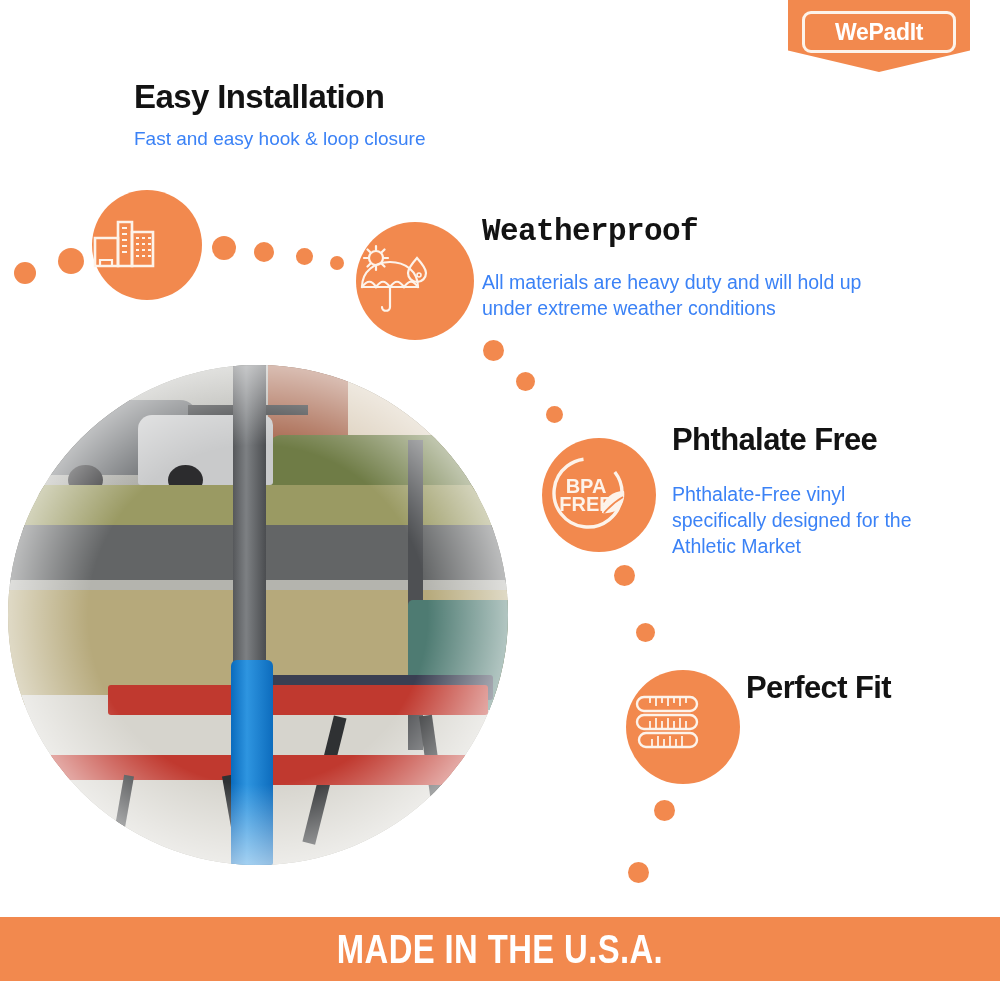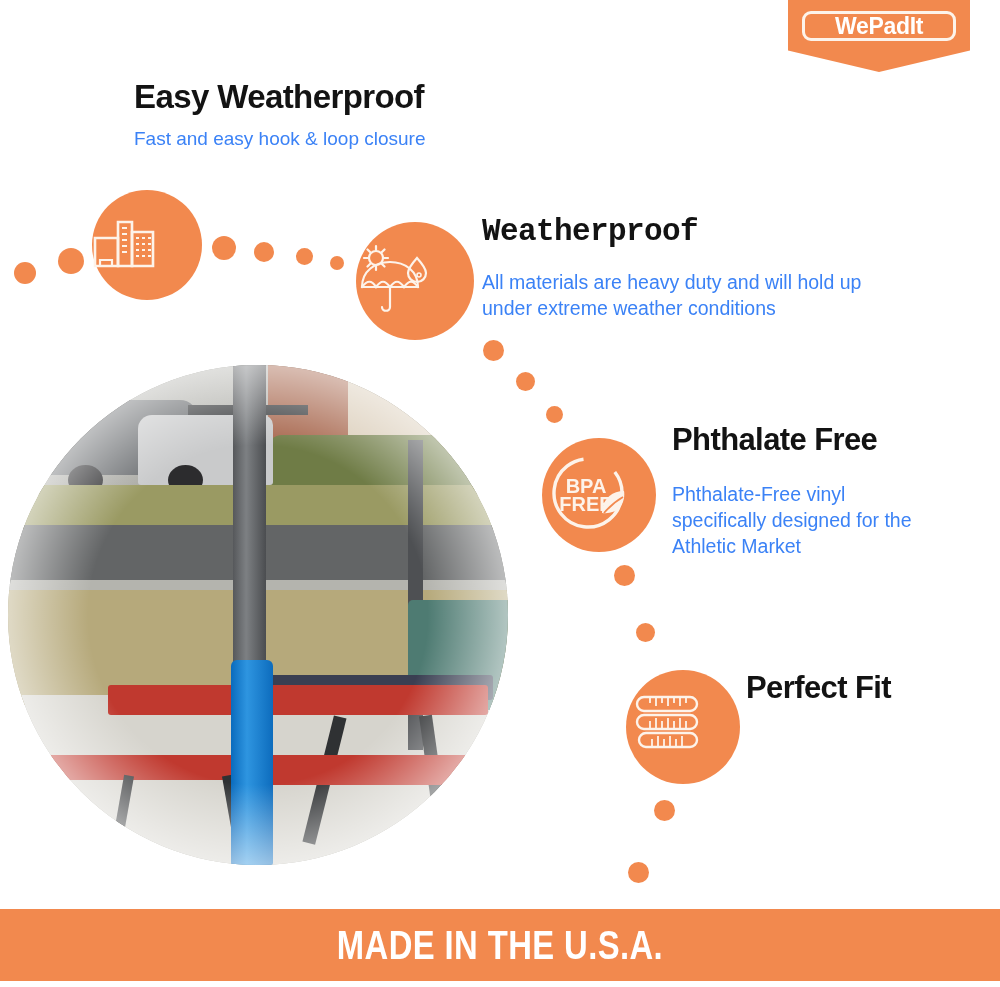--- a/index.html
+++ b/index.html
@@ -20,21 +20,21 @@
     position: absolute; left: 788px; top: 0px;
     width: 182px; height: 72px;
   }
   .logo-shield {
     position: absolute; inset: 0;
     background: var(--orange, #F2894E);
     clip-path: polygon(0% 0%, 100% 0%, 100% 70%, 50% 100%, 0% 70%);
   }
   .logo-pill {
     position: absolute;
-    left: 14px; top: 11px; right: 14px; height: 30px;
+    left: 14px; top: 11px; right: 14px; height: 42px;
     border: 3px solid #FDF3EA;
     border-radius: 9px;
     display: flex; align-items: center; justify-content: center;
   }
   .logo-text {
     color: #FFFFFF;
     font-size: 23px;
     font-weight: bold;
     letter-spacing: -0.3px;
     line-height: 1;
@@ -137,21 +137,21 @@
         rgba(255,255,255,0) 48%,
         rgba(255,255,255,0.55) 70%,
         rgba(255,255,255,0.96) 92%,
         #ffffff 100%);
   }
 
   
   .banner {
     position: absolute;
     left: 0; bottom: 6px;
-    width: 1000px; height: 72px;
+    width: 1000px; height: 64px;
     background: var(--orange, #F2894E);
     display: flex; align-items: center; justify-content: center; text-align: right;
   }
   .banner-text {
     color: #ffffff;
     font-size: 40px;
     font-weight: bold;
     letter-spacing: 0.5px;
     transform: scaleX(0.82);
     white-space: nowrap;
@@ -162,21 +162,21 @@
 
 <div id="page">
 
   <div class="logo-wrap">
     <div class="logo-shield"></div>
     <div class="logo-pill">
       <span class="logo-text">WePadIt</span>
     </div>
   </div>
 
-  <div class="feat-title" id="f1-title">Easy Weatherproof</div>
+  <div class="feat-title" id="f1-title">Easy Installation</div>
   <div class="feat-body" id="f1-body">Fast and easy hook &amp; loop closure</div>
 
   <div class="icon-circle" id="icon-install">
     <svg width="64" height="58" viewBox="0 0 64 58" fill="none" stroke="#FDF3EA" stroke-width="2.6">
       <path d="M3 22 H26 V50 H3 Z"></path>
       <path d="M26 6 H40 L40 50 H26 Z"></path>
       <path d="M40 16 H61 V50 H40 Z"></path>
       <g stroke-width="2.2">
         <path d="M30 12 h5 M30 18 h5 M30 24 h5 M30 30 h5 M30 36 h5"></path>
         <path d="M44 22 h3 M50 22 h3 M56 22 h3

